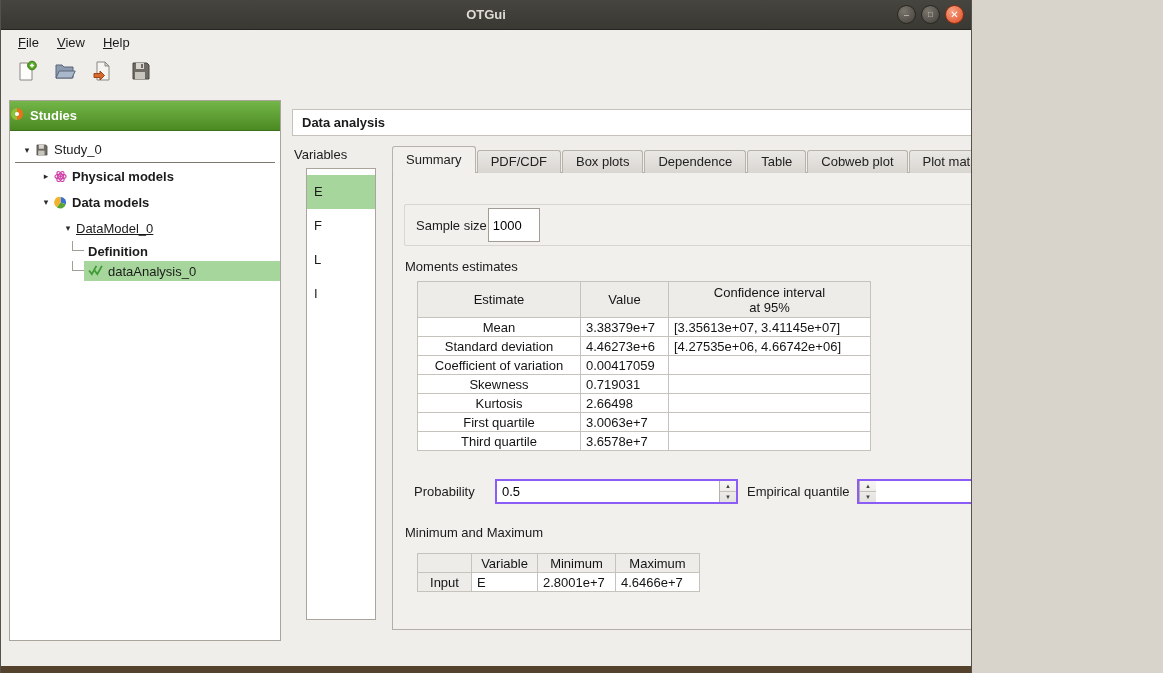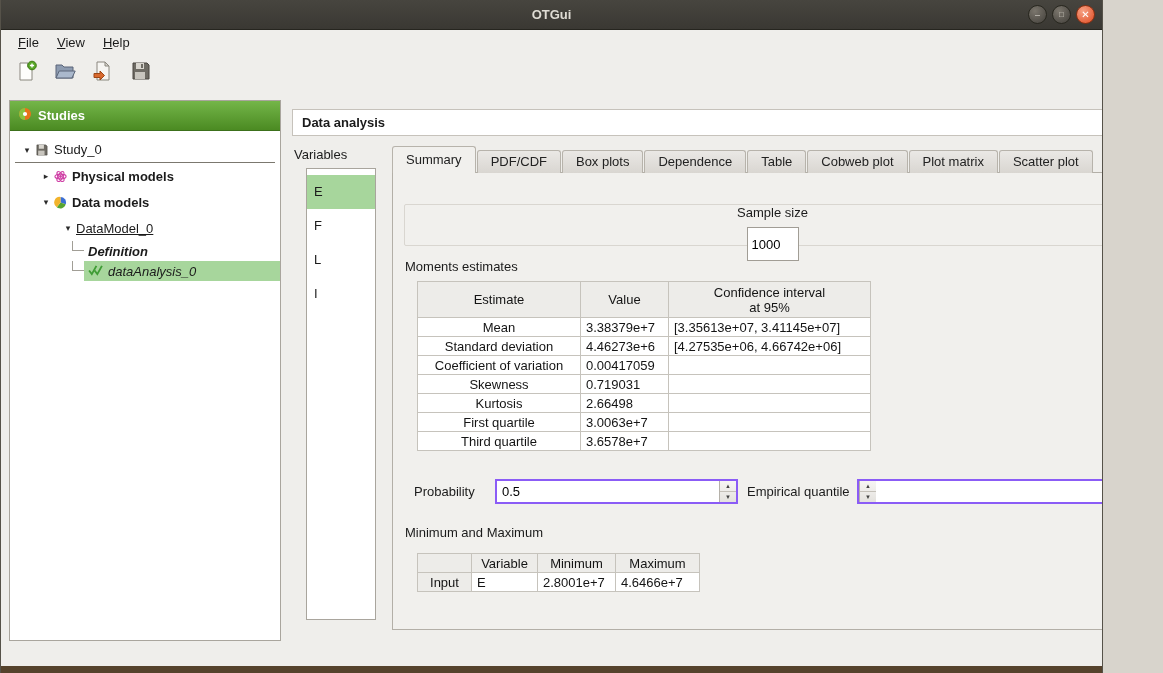--- a/index.html
+++ b/index.html
@@ -1,17 +1,17 @@
 <!DOCTYPE html>
 <html><head>
 <meta charset="utf-8">
 <style>
   * { box-sizing: border-box; margin: 0; padding: 0; }
   body { background:#d8d4cc; font-family:"Liberation Sans","DejaVu Sans",sans-serif; }
-  .window { position:relative; width:1103px; height:673px; background:#efeeeb; overflow:hidden;
+  .window { position:relative; width:972px; height:673px; background:#efeeeb; overflow:hidden;
             border-left:1px solid #565249; border-right:1px solid #565249; font-size:13px; color:#1b1b1b; }
 
   
   .titlebar { position:absolute; left:0; top:0; width:100%; height:30px;
               background:linear-gradient(#47453f,#3a3833); border-bottom:1px solid #26251f;
               display:flex; align-items:center; justify-content:center; }
   .titlebar .title { color:#dfdcd4; font-weight:bold; font-size:13px; }
   .win-controls { position:absolute; right:7px; top:5px; display:flex; gap:5px; }
   .winbtn { width:19px; height:19px; border-radius:50%; display:flex; align-items:center; justify-content:center;
             font-size:9px; color:#d8d4cb; }
@@ -22,24 +22,24 @@
   
   .menubar { position:absolute; left:0; top:30px; width:100%; height:24px; display:flex; align-items:center; padding-left:8px; }
   .menu-item { padding:2px 9px; cursor:default; }
   .accel { text-decoration:underline; }
   .toolbar { position:absolute; left:0; top:54px; width:100%; height:36px; display:flex; align-items:center; padding-left:12px; gap:10px; }
   .toolbtn { width:28px; height:28px; display:flex; align-items:center; justify-content:center; border-radius:3px; }
 
   
   .sidebar { position:absolute; left:8px; top:100px; width:272px; height:541px; background:#fff; border:1px solid #a9a59d; }
   .sidebar-header { height:30px; background:linear-gradient(#74b649,#4b8a22); border-bottom:1px solid #3c701b;
-                    display:flex; align-items:center; gap:6px; padding-left:8px; color:#fff; font-weight:bold; }
+                    display:flex; align-items:center; gap:6px; padding-left:0; color:#fff; font-weight:bold; }
   .tree { padding-top:6px; }
   .tree-row { display:flex; align-items:center; height:26px; }
-  .tree-row.small { height:20px;font-style:italic; }
+  .tree-row.small { height:20px; }
   .expander { width:16px; text-align:center; font-size:9px; color:#2b2b2b; flex:0 0 16px; }
   .tree-icon { margin-right:5px; display:flex; flex:0 0 auto; }
   .row-study { margin:0 5px; padding-left:4px; border-bottom:1px solid #7b786f; }
   .row-models { padding-left:28px; }
   .row-datamodel { padding-left:50px; }
   .row-definition { padding-left:62px; }
   .row-analysis { padding-left:62px; }
   .bold { font-weight:bold; }
   .link { text-decoration:underline; }
   .tline { width:12px; height:10px; border-left:1px solid #a19e96; border-bottom:1px solid #a19e96;
@@ -57,21 +57,21 @@
 
   .tabbar { position:absolute; left:391px; top:146px; display:flex; align-items:flex-end; height:27px; z-index:3; }
   .tab { padding:0 13px; background:linear-gradient(#eae8e5,#d9d6d1); border:1px solid #b7b3ab; border-bottom:none;
          border-radius:3px 3px 0 0; height:23px; line-height:22px; white-space:nowrap; color:#222; }
   .tab + .tab { margin-left:1px; }
   .tab.active { background:#f1f0ed; height:27px; line-height:26px; }
 
   .tabpanel { position:absolute; left:391px; top:172px; width:752px; height:458px; background:#f1f0ed;
               border:1px solid #b3afa7; }
   .frame-sample { position:absolute; left:11px; top:31px; width:726px; height:42px; border:1px solid #d9d6d0;
-                  border-radius:2px; display:flex; align-items:center; padding-left:11px; gap:7px;flex-direction:column; }
+                  border-radius:2px; display:flex; align-items:center; padding-left:11px; gap:1px; }
   .field { background:#fff; border:1px solid #a19d95; height:22px; font:13px "Liberation Sans","DejaVu Sans",sans-serif;
            padding:16px 4px; width:52px; }
   .section-label { position:absolute; left:12px; }
   .lbl-moments { top:86px; }
   .lbl-minmax { top:352px; }
 
   .qt-table { position:absolute; border-collapse:collapse; font-size:13px; color:#141414; }
   .qt-table th { background:#edece9; font-weight:normal; border:1px solid #c6c3bc; padding:1px 6px; }
   .qt-table td { background:#fff; border:1px solid #c6c3bc; padding:1px 5px; height:19px;margin-left:6px; }
   .moments { left:24px; top:108px; }

